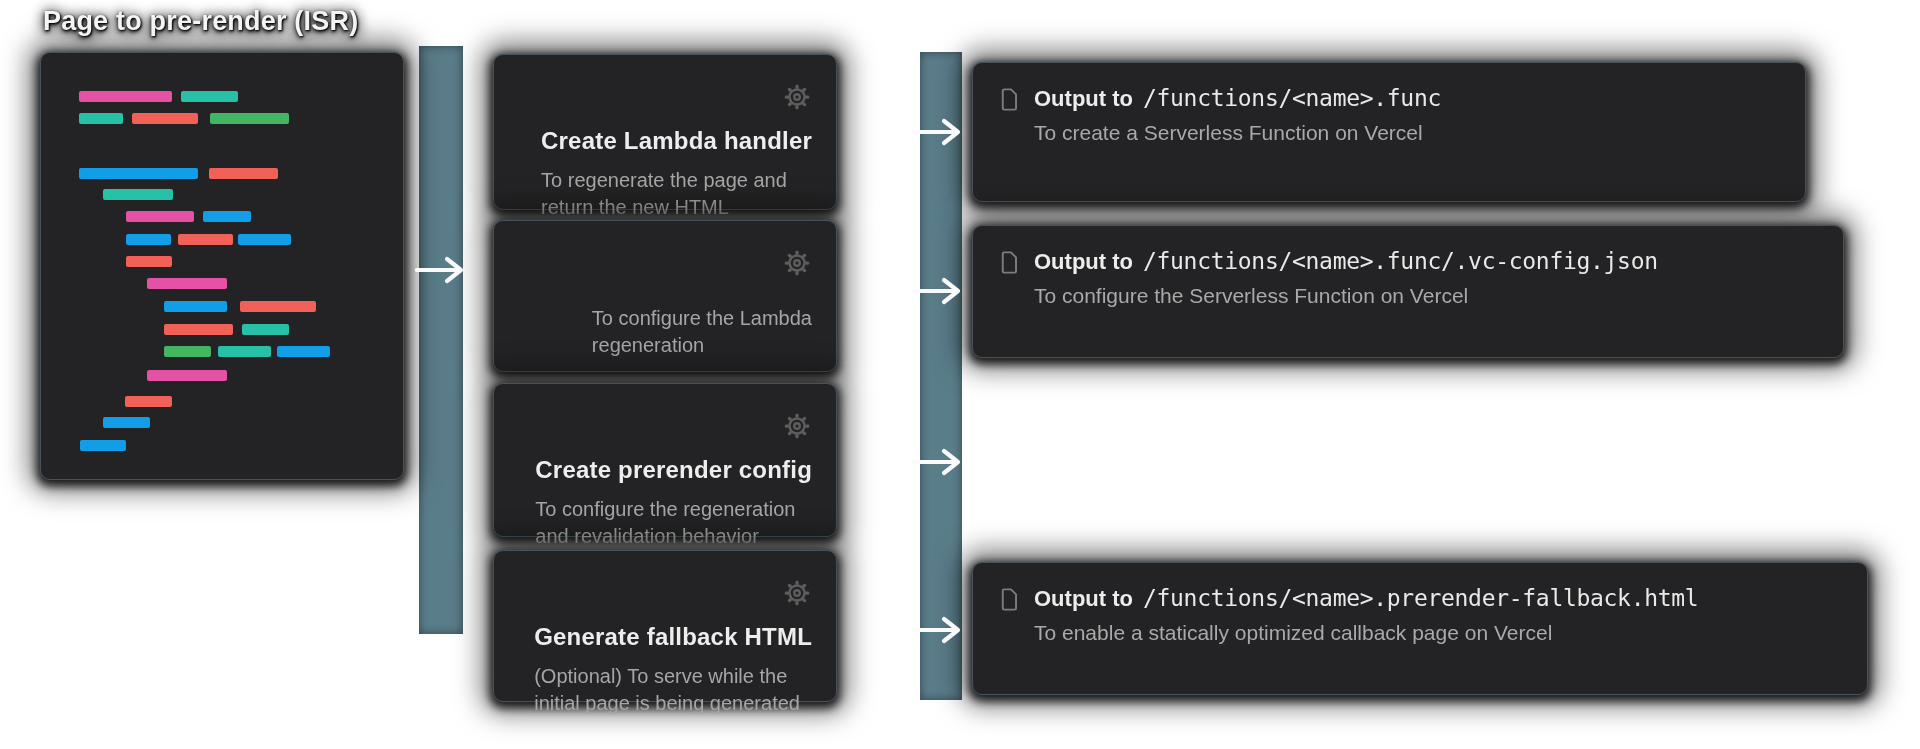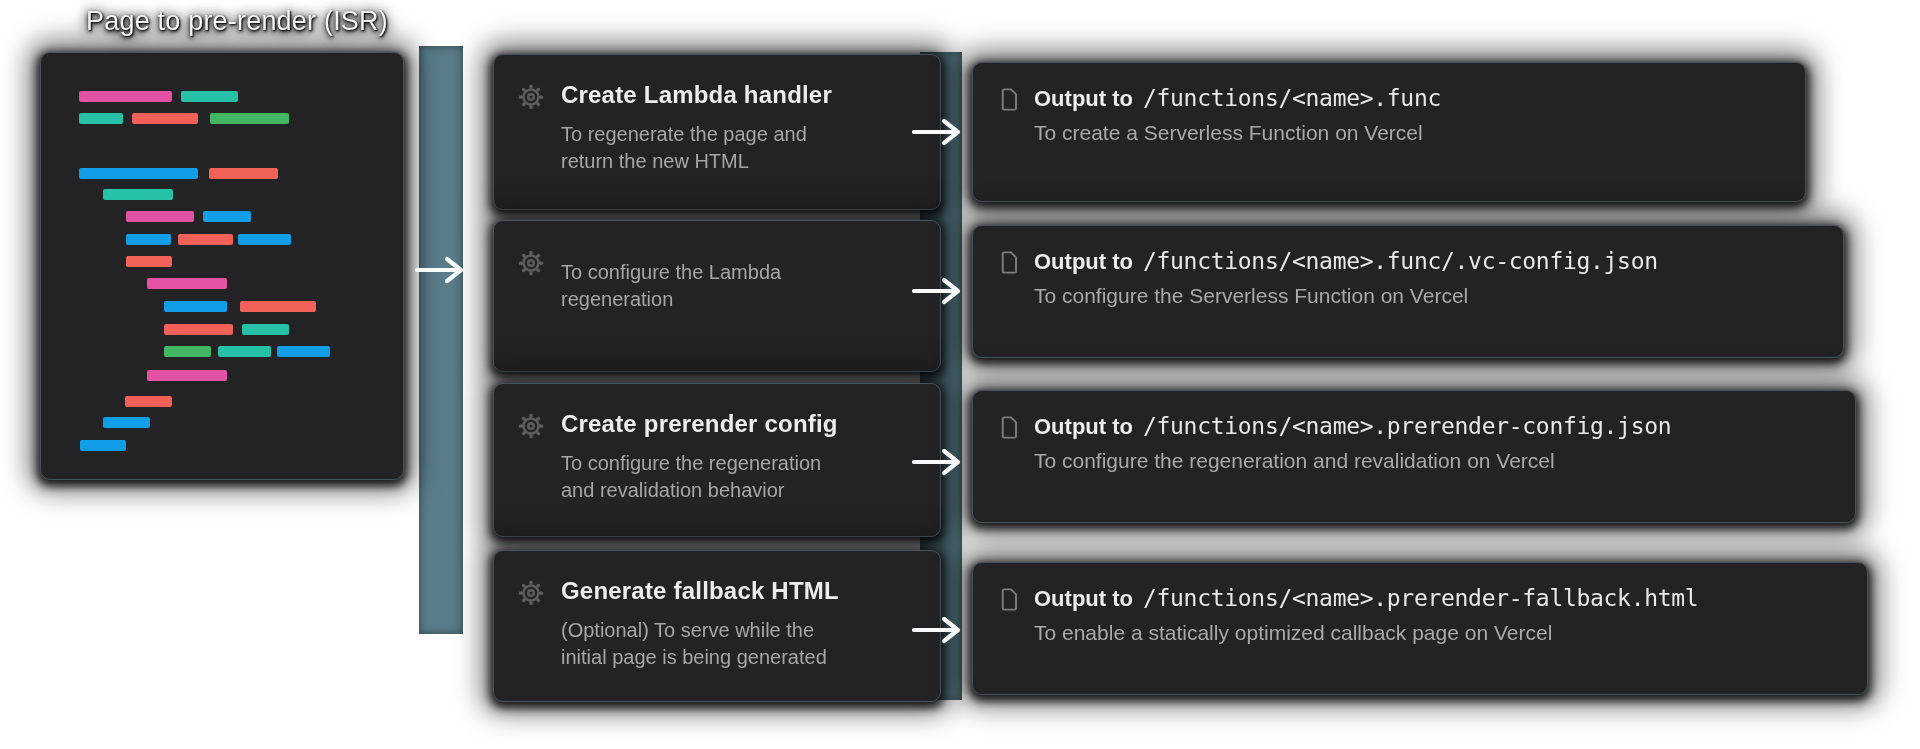--- a/index.html
+++ b/index.html
@@ -2,39 +2,39 @@
 <html><head>
 <meta charset="utf-8">
 <style>
   html,body{margin:0;padding:0;background:#ffffff;}
   .canvas{
     position:relative;width:1920px;height:749px;overflow:hidden;
     background:#ffffff;font-family:"Liberation Sans",sans-serif;
   }
   .page-title{
     position:absolute;left:43px;top:6px;
-    font-size:27px;font-weight:400;color:#f4f4f4;letter-spacing:.2px;
+    font-size:27px;font-weight:700;color:#f4f4f4;letter-spacing:.2px;
     text-shadow:0 2px 4px rgba(0,0,0,.95),0 0 12px rgba(0,0,0,.85),0 4px 16px rgba(0,0,0,.6),1px 1px 2px #000;
-    z-index:5;white-space:nowrap;margin-left:43px;
+    z-index:5;white-space:nowrap;
   }
   .band{
     position:absolute;z-index:1;background:#5a7d8a;
     box-shadow:inset 0 0 10px rgba(0,0,0,.45);
   }
   .panel{
     position:absolute;z-index:2;box-sizing:border-box;
     background:#232325;border:1px solid #45545c;border-radius:10px;
     box-shadow:0 3px 10px 3px rgba(0,0,0,.85),0 0 26px 12px rgba(5,5,5,.5);
   }
   .code-panel{left:40px;top:52px;width:364px;height:428px;}
   .code-bar{position:absolute;height:11px;border-radius:2px;}
   .arrow{position:absolute;z-index:4;}
   .step-box{
-    left:493px;width:448px;display:flex;gap:15px;
-    padding:26px 24px 0 22px;align-items:flex-start;
+    left:493px;width:344px;display:flex;gap:15px;
+    padding:26px 24px 0 22px;align-items:flex-end;flex-direction:column;
   }
   .out-box{
     left:972px;display:flex;gap:11px;
     padding:22px 24px 0 23px;align-items:flex-start;
   }
   .icon{flex:0 0 auto;display:block;margin-top:1px;}
   .step-title{font-size:24px;font-weight:700;color:#ededed;letter-spacing:.2px;}
   .step-desc{
     margin-top:12px;font-size:20px;line-height:1.33;color:#a6a6a6;
     white-space:pre-line;
@@ -227,29 +227,20 @@
   <div class="panel out-box" style="top:225px;height:133px;width:872px">
     <svg class="icon" width="27" height="27" viewBox="0 0 24 24">
         <path d="M7.2 3h6.1l4.5 4.5v12.3c0 .7-.5 1.2-1.2 1.2H7.2c-.7 0-1.2-.5-1.2-1.2V4.2c0-.7.5-1.2 1.2-1.2z" fill="none" stroke="#7d7d7d" stroke-width="1.7" stroke-linejoin="round"></path>
       </svg>
     <div>
       <div class="out-line"><span class="out-label">Output to</span><span class="out-path">/functions/&lt;name&gt;.func/.vc-config.json</span></div>
       <div class="out-desc">To configure the Serverless Function on Vercel</div>
     </div>
   </div>
 
-  <div class="panel out-box" style="top:390px;height:133px;width:884px">
-    <svg class="icon" width="27" height="27" viewBox="0 0 24 24">
-        <path d="M7.2 3h6.1l4.5 4.5v12.3c0 .7-.5 1.2-1.2 1.2H7.2c-.7 0-1.2-.5-1.2-1.2V4.2c0-.7.5-1.2 1.2-1.2z" fill="none" stroke="#7d7d7d" stroke-width="1.7" stroke-linejoin="round"></path>
-      </svg>
-    <div>
-      <div class="out-line"><span class="out-label">Output to</span><span class="out-path">/functions/&lt;name&gt;.prerender-config.json</span></div>
-      <div class="out-desc">To configure the regeneration and revalidation on Vercel</div>
-    </div>
-  </div>
 
   <div class="panel out-box" style="top:562px;height:133px;width:896px">
     <svg class="icon" width="27" height="27" viewBox="0 0 24 24">
         <path d="M7.2 3h6.1l4.5 4.5v12.3c0 .7-.5 1.2-1.2 1.2H7.2c-.7 0-1.2-.5-1.2-1.2V4.2c0-.7.5-1.2 1.2-1.2z" fill="none" stroke="#7d7d7d" stroke-width="1.7" stroke-linejoin="round"></path>
       </svg>
     <div>
       <div class="out-line"><span class="out-label">Output to</span><span class="out-path">/functions/&lt;name&gt;.prerender-fallback.html</span></div>
       <div class="out-desc">To enable a statically optimized callback page on Vercel</div>
     </div>
   </div>

